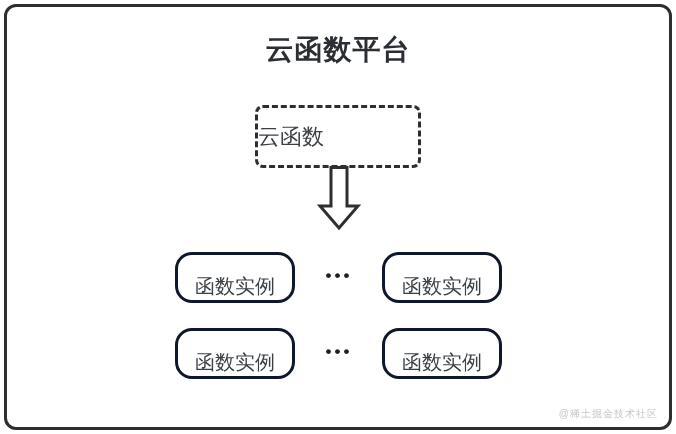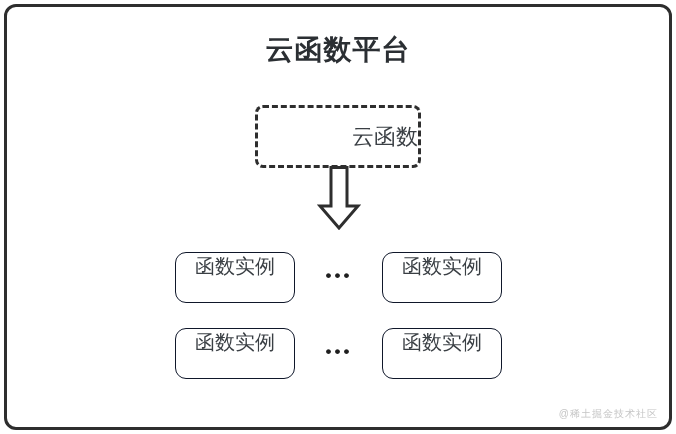--- a/index.html
+++ b/index.html
@@ -41,42 +41,42 @@
     left: 255px;
     top: 105px;
     width: 166px;
     height: 63px;
     box-sizing: border-box;
     border: 3px dashed #2e2e2e;
     border-radius: 8px;
     background: #ffffff;
     display: flex;
     align-items: center;
-    justify-content: flex-end;
+    justify-content: flex-start;
     font-size: 22px;
     color: #3a3f44;
     font-family: Liberation Serif, serif;
   }
   .arrow-wrap {
     position: absolute;
     left: 317px;
     top: 166px;
     width: 44px;
     height: 64px;
   }
   .inst-box {
     position: absolute;
     width: 120px;
     height: 51px;
     box-sizing: border-box;
-    border: 1px solid #0f172a;
-    border-radius: 11px;
+    border: 3px solid #0f172a;
+    border-radius: 17px;
     background: #ffffff;
     display: flex;
-    align-items: flex-start;
+    align-items: flex-end;
     justify-content: center;
     font-size: 20px;
     color: #3a3f44;
   }
   .box-r1-left  { left: 175px; top: 252px; }
   .box-r1-right { left: 382px; top: 252px; }
   .box-r2-left  { left: 175px; top: 328px; }
   .box-r2-right { left: 382px; top: 328px; }
   .dots {
     position: absolute;

